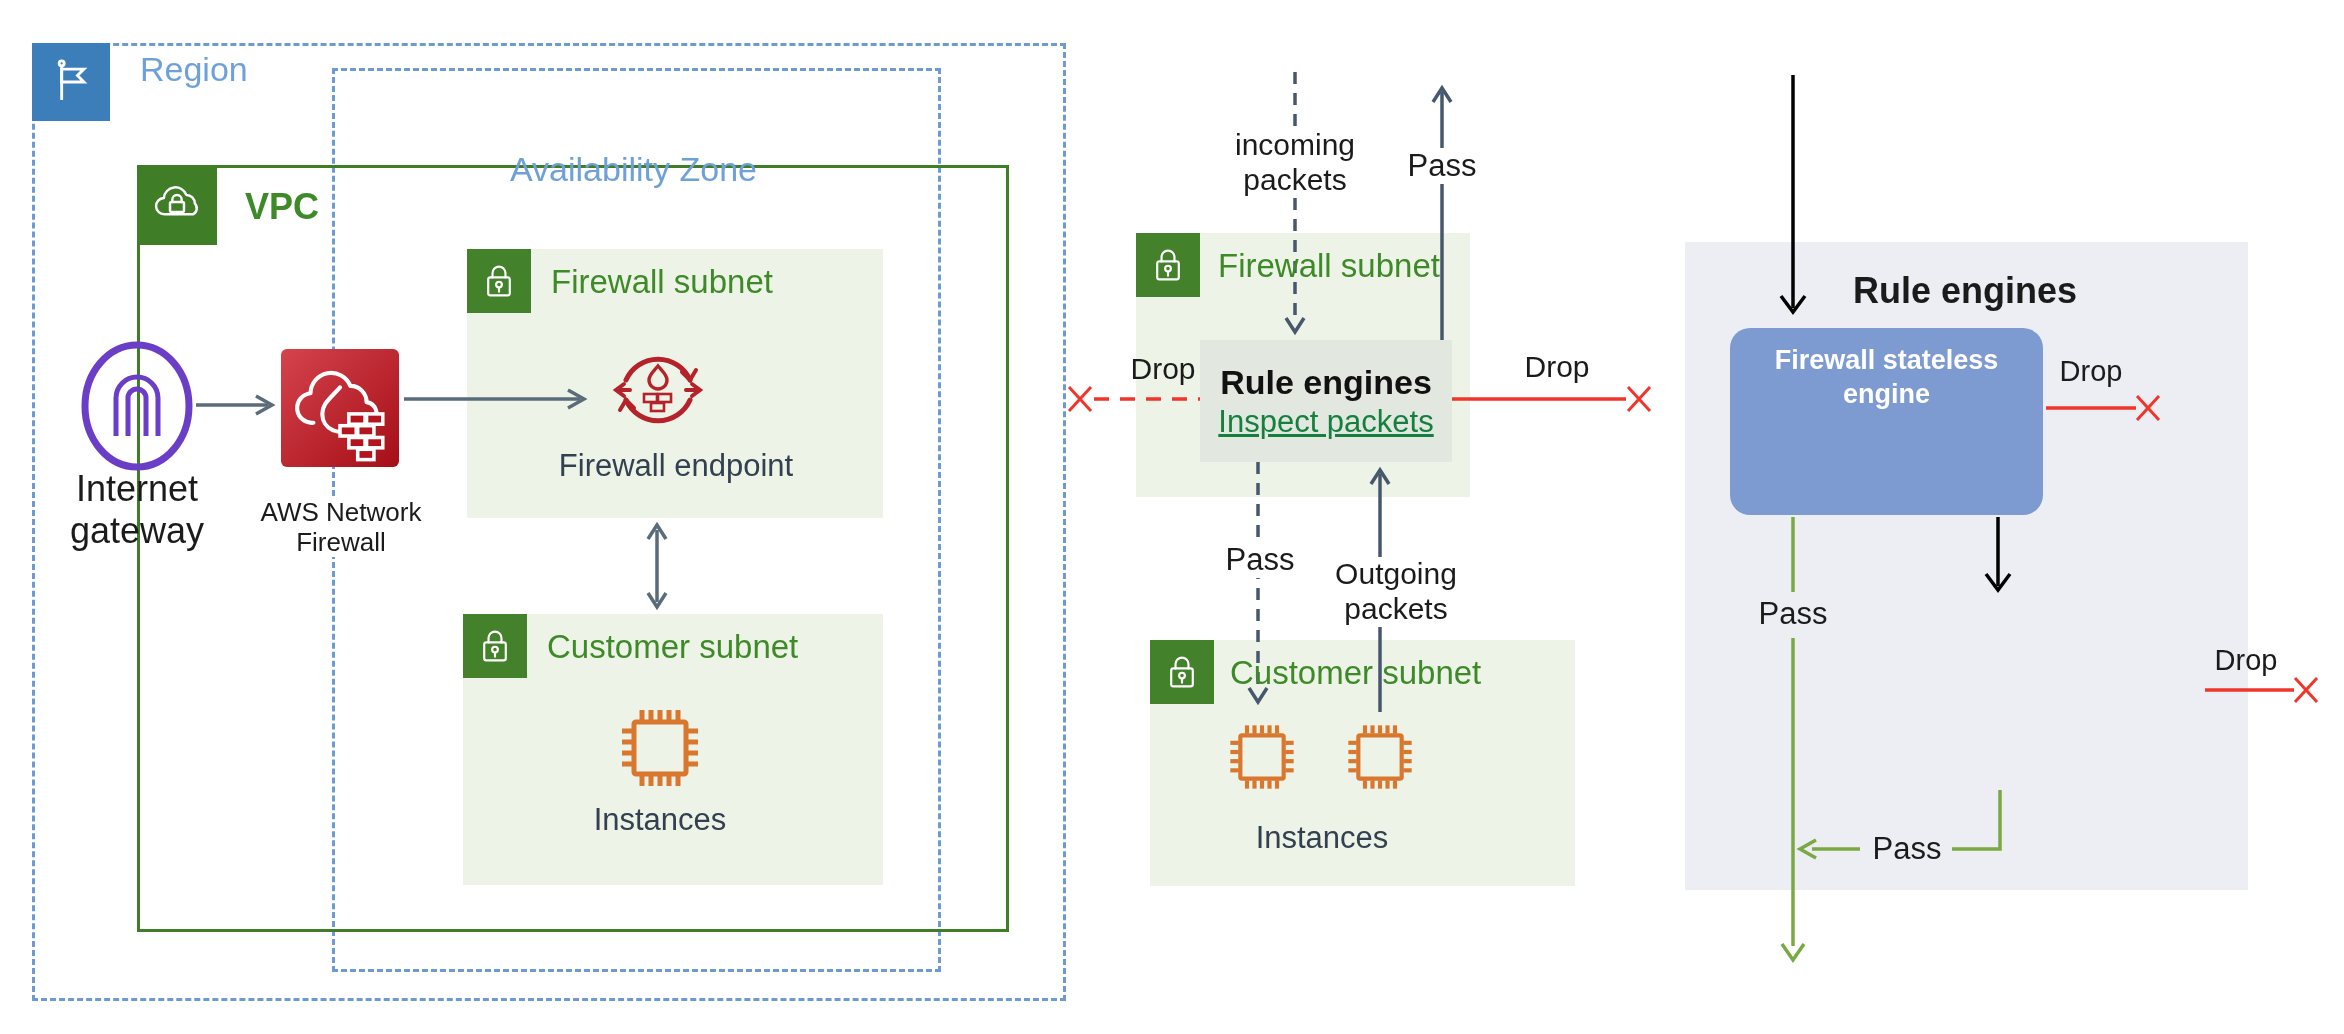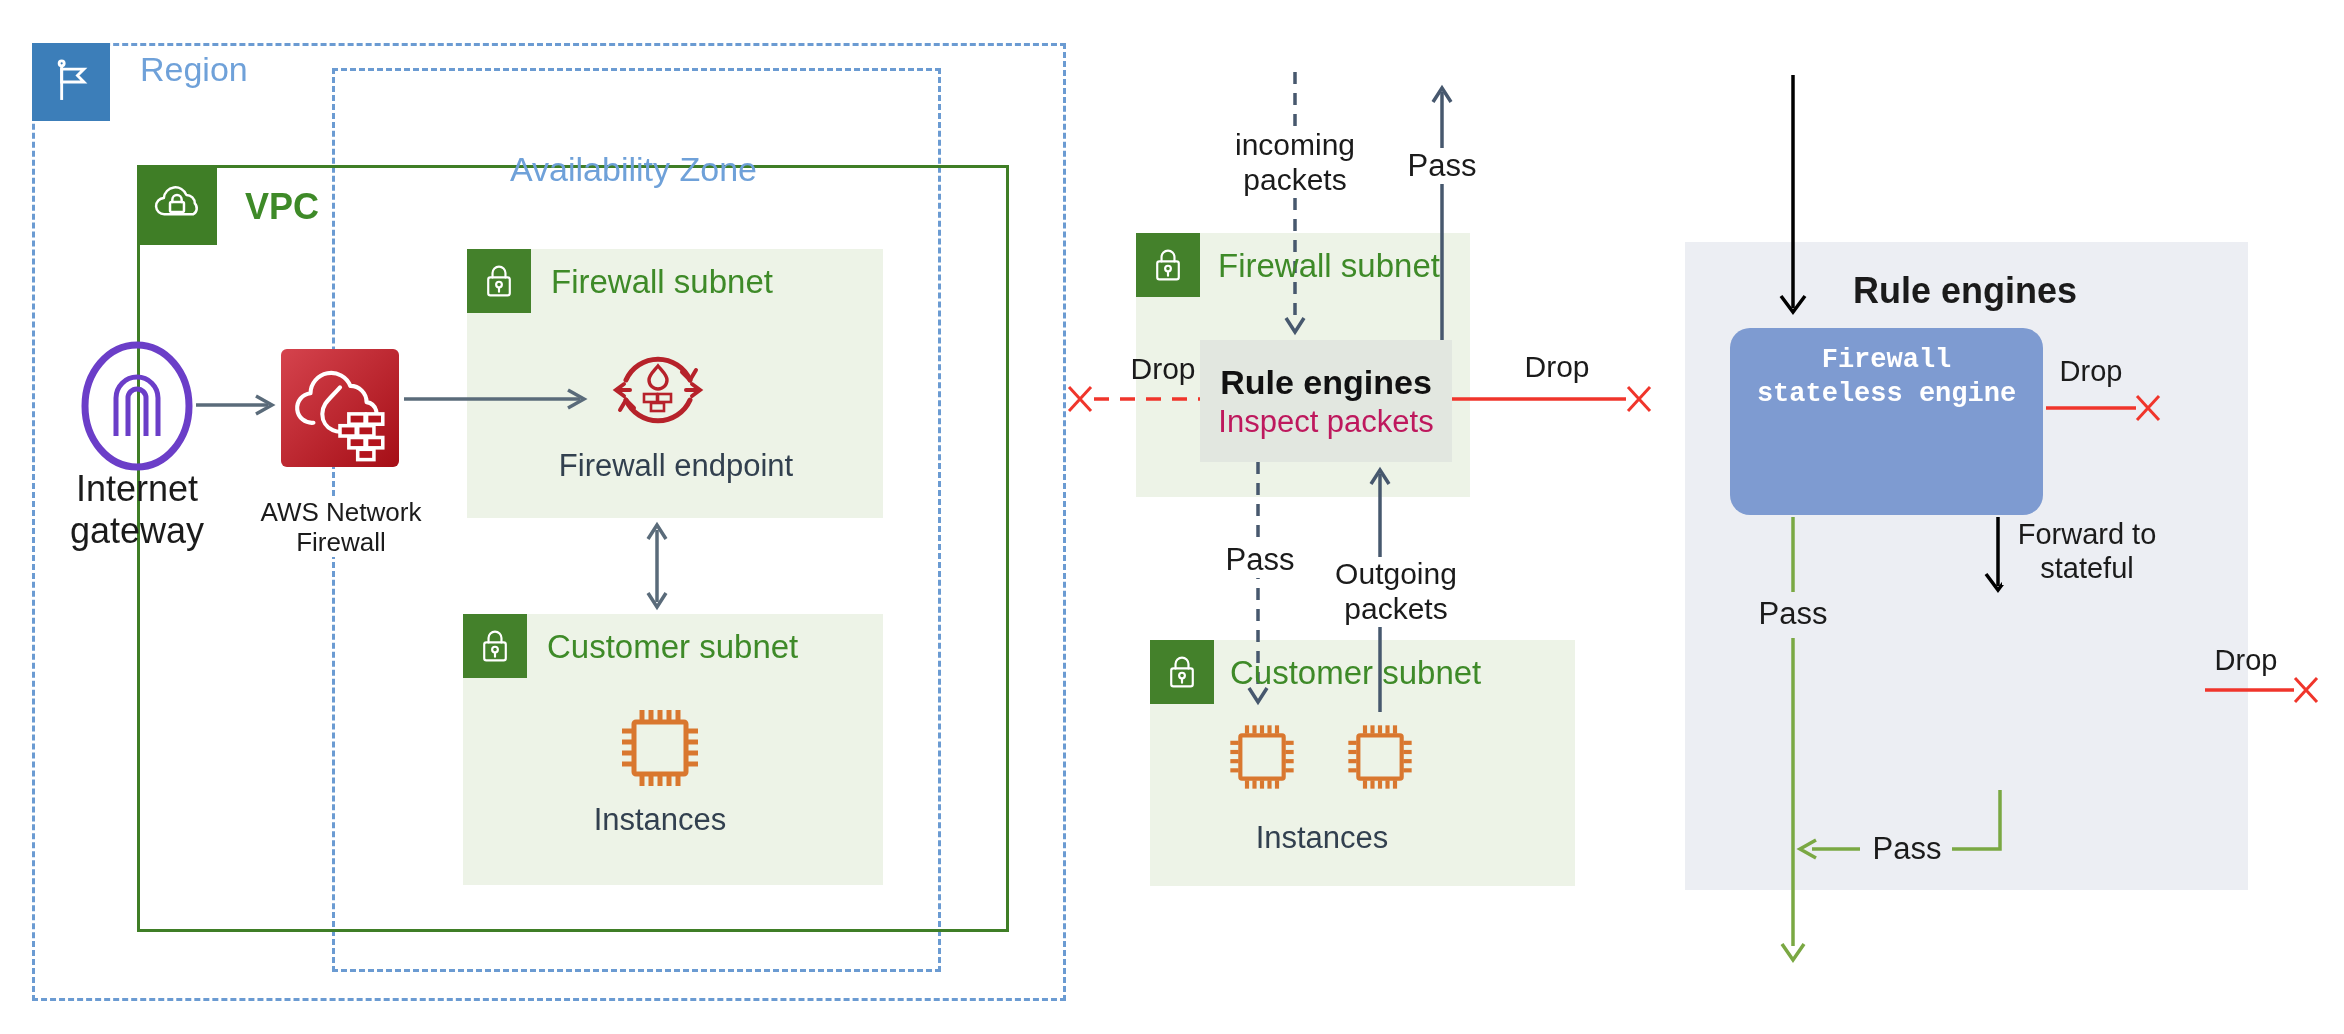--- a/index.html
+++ b/index.html
@@ -32,21 +32,21 @@
   .lock-sq{width:64px;height:64px;background:#44812b;}
   
   .lbl{position:absolute;line-height:1.16;text-align:center;color:#1b1b1b;}
   .blue-lbl{color:#6fa1d9;}
   .green-lbl{color:#3e8a28;}
   .slate-lbl{color:#32404f;}
   .whitebg{background:#ffffff;}
   .panelbg{background:#eceef3;}
   .left-align{text-align:left;}
   .bold{font-weight:bold;}
-  .eng-title{font-size:27px;font-weight:bold;color:#ffffff;text-align:center;line-height:1.25;font-family:Liberation Mono, monospace;}
+  .eng-title{font-size:27px;font-weight:bold;color:#ffffff;text-align:center;line-height:1.25;}
   .eng-desc{font-size:23px;color:#ffffff;text-align:center;line-height:1.25;}
   svg{display:block;}
   .overlay{position:absolute;left:0;top:0;pointer-events:none;}
 </style>
 </head>
 <body>
 
 <div class="canvas">
 
   <div class="abs region-box"></div>
@@ -328,21 +328,21 @@
       </g>
     </svg>
   </div>
 
   <div class="abs engine-box stateless-box">
     <div class="eng-title">Firewall stateless engine</div>
   </div>
 
   <div class="abs rule-box-mid">
     <div style="font-size:34px;font-weight:bold;color:#111;">Rule engines</div>
-    <div style="font-size:31px;color:#be185d;margin-top:2px;">Inspect packets</div>
+    <div style="font-size:31px;color:#15803d;margin-top:2px;text-decoration:underline;">Inspect packets</div>
   </div>
 
   <div class="lbl blue-lbl left-align" style="left:140px;top:50px;font-size:34px;">Region</div>
   <div class="lbl blue-lbl" style="left:332px;top:150px;width:603px;font-size:34px;">Availability Zone</div>
   <div class="lbl green-lbl left-align" style="left:245px;top:186px;font-size:36px;font-weight:600;">VPC</div>
 
   <div class="lbl green-lbl left-align" style="left:551px;top:263px;font-size:33px;">Firewall subnet</div>
   <div class="lbl green-lbl left-align" style="left:547px;top:628px;font-size:33px;">Customer subnet</div>
   <div class="lbl slate-lbl" style="left:546px;top:448px;width:260px;font-size:31px;">Firewall endpoint</div>
   <div class="lbl slate-lbl" style="left:530px;top:802px;width:260px;font-size:31px;">Instances</div>
@@ -354,18 +354,17 @@
   <div class="lbl whitebg" style="left:1210px;top:128px;width:170px;font-size:30px;">incoming packets</div>
   <div class="lbl whitebg" style="left:1394px;top:148px;width:96px;font-size:31px;">Pass</div>
   <div class="lbl" style="left:1118px;top:352px;width:90px;font-size:30px;">Drop</div>
   <div class="lbl" style="left:1511px;top:350px;width:92px;font-size:30px;">Drop</div>
   <div class="lbl whitebg" style="left:1212px;top:542px;width:96px;font-size:31px;">Pass</div>
   <div class="lbl whitebg" style="left:1318px;top:534px;width:156px;font-size:30px;margin-top:23px;">Outgoing packets</div>
   <div class="lbl slate-lbl" style="left:1212px;top:820px;width:220px;font-size:31px;">Instances</div>
 
   <div class="lbl bold" style="left:1795px;top:270px;width:340px;font-size:36px;">Rule engines</div>
   <div class="lbl" style="left:2046px;top:355px;width:90px;font-size:29px;">Drop</div>
-  <div class="lbl panelbg" style="left:2002px;top:518px;width:170px;font-size:29px;">Forward to stateful</div>
   <div class="lbl" style="left:2200px;top:644px;width:92px;font-size:29px;">Drop</div>
   <div class="lbl panelbg" style="left:1745px;top:596px;width:96px;font-size:31px;">Pass</div>
   <div class="lbl panelbg" style="left:1862px;top:831px;width:90px;font-size:31px;">Pass</div>
 
 </div>
 
 </body></html>

